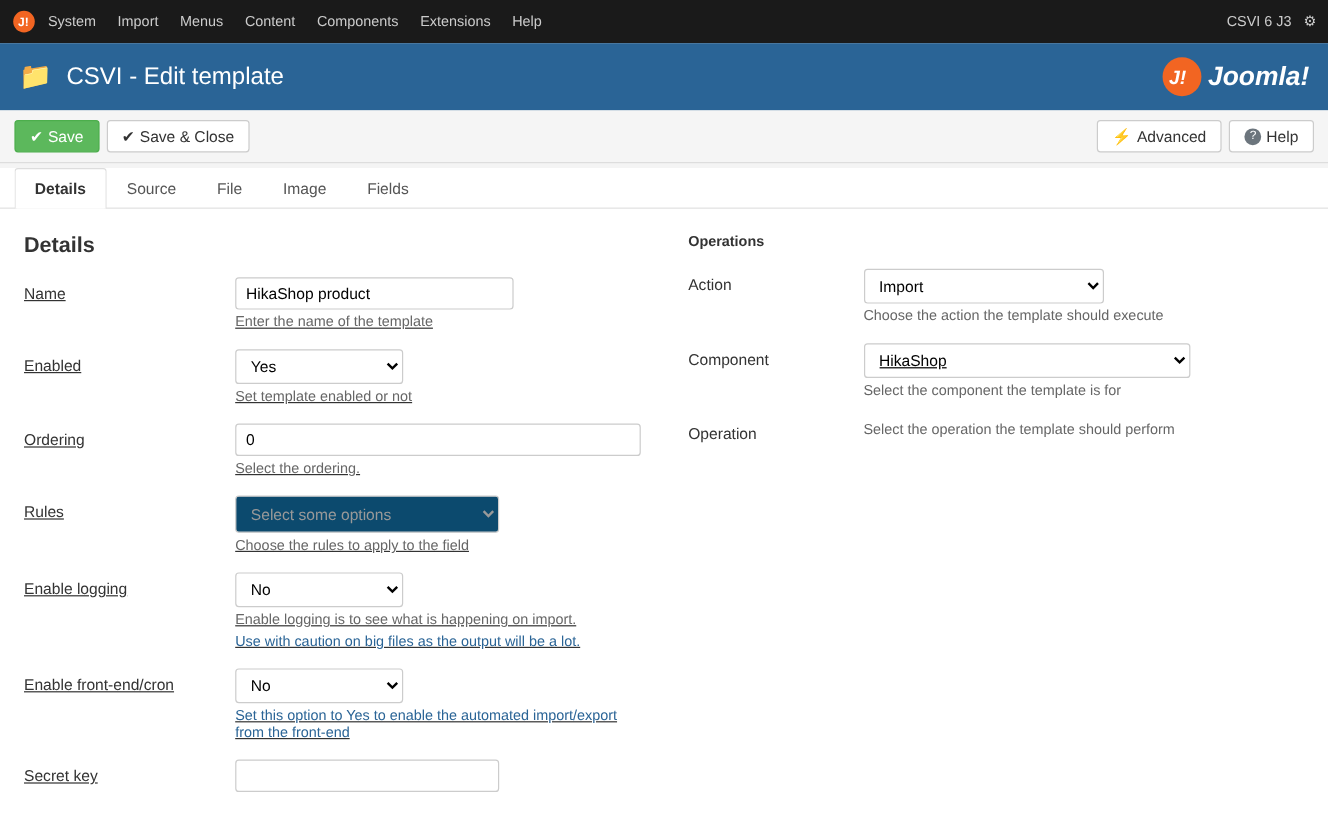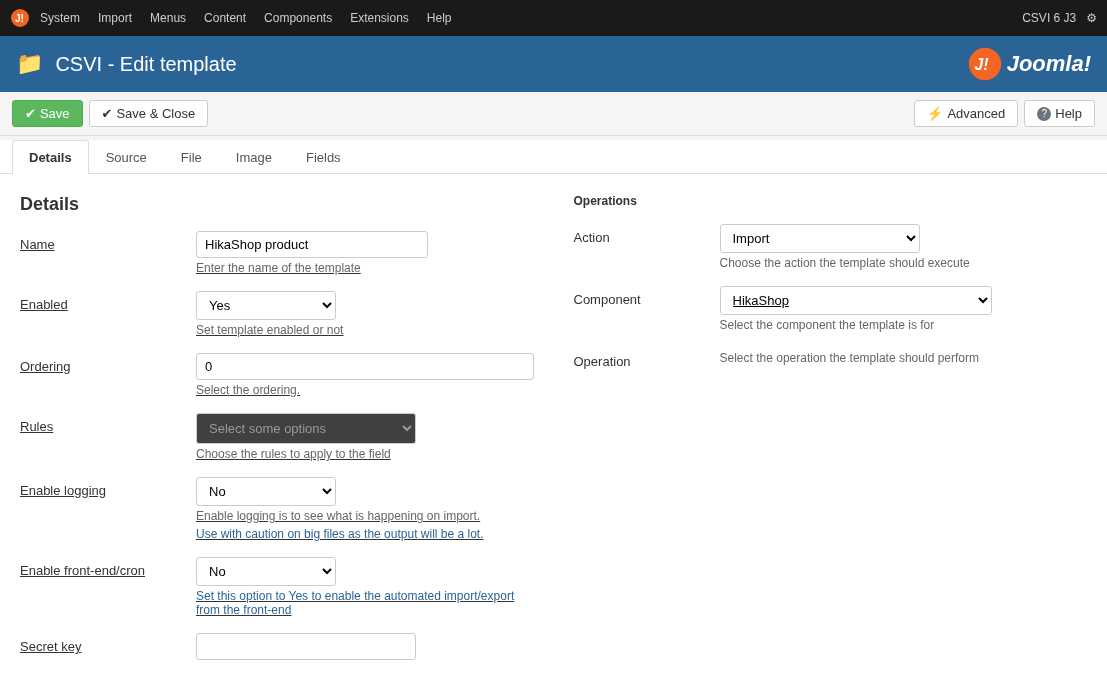--- a/index.html
+++ b/index.html
@@ -105,21 +105,21 @@
       font-size: 13px; background: #fff; cursor: pointer;
     }
     .select-sm { width: 140px; }
     .select-md { width: 200px; }
     .select-lg { width: 272px; text-decoration: underline; }
 
     .ordering-input { width: 80px; }
 
     .rules-select {
       width: 100%; padding: 6px 8px; border: 1px solid #ccc; border-radius: 3px;
-      font-size: 13px; color: #999; background: #404040;
+      font-size: 13px; color: #999; background: #0c4a6e;
     }
 
     
     .ops-title { font-size: 12px; font-weight: bold; margin-bottom: 16px; color: #333; }
     .ops-row {
       display: flex; align-items: flex-start; margin-bottom: 16px; gap: 16px;
     }
     .ops-label { width: 130px; min-width: 130px; font-size: 13px; color: #333; padding-top: 6px; }
     .ops-field { flex: 1; }
 

